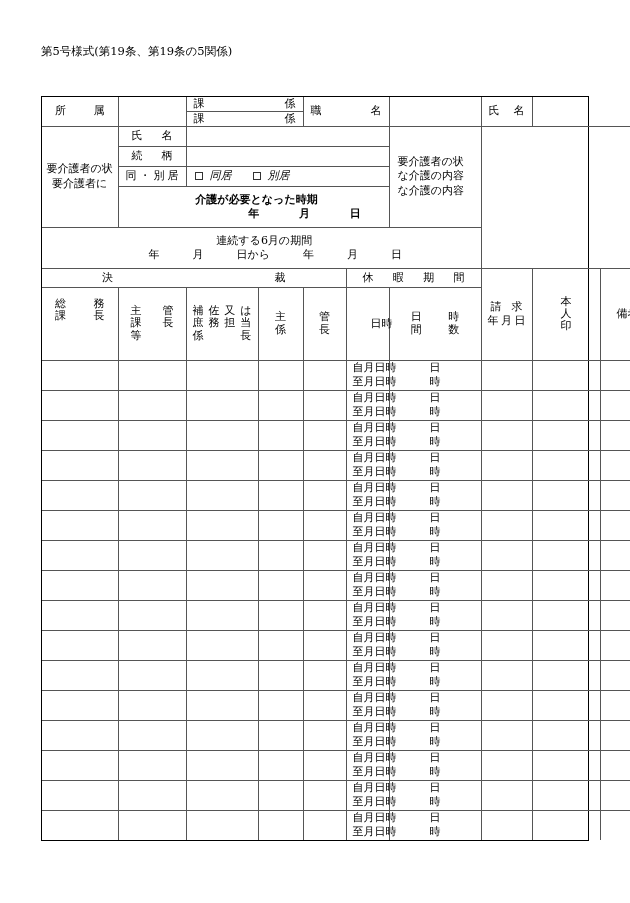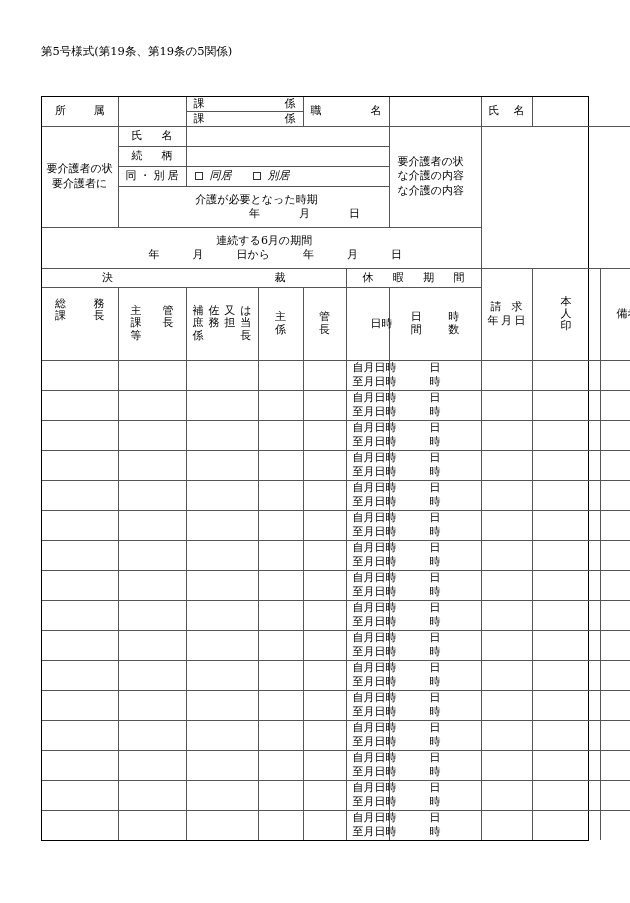--- a/index.html
+++ b/index.html
@@ -137,20 +137,21 @@
     margin-top: 16px;
   }
   .period-line2 { padding-left: 22px; }
   .gapm { display: inline-block; width: 32px; }
   .gaps { display: inline-block; width: 26px; }
 
   .need-time {
     text-align: left;
     padding: 2px 0 2px 6px !important;
     line-height: 1.5;
+    font-weight: bold;
   }
   .need-time .second { display: block; padding-left: 96px; }
 
   
   .dr-period {
     display: flex;
     flex-direction: column;
     justify-content: center;
     height: 100%;
     line-height: 1.32;

